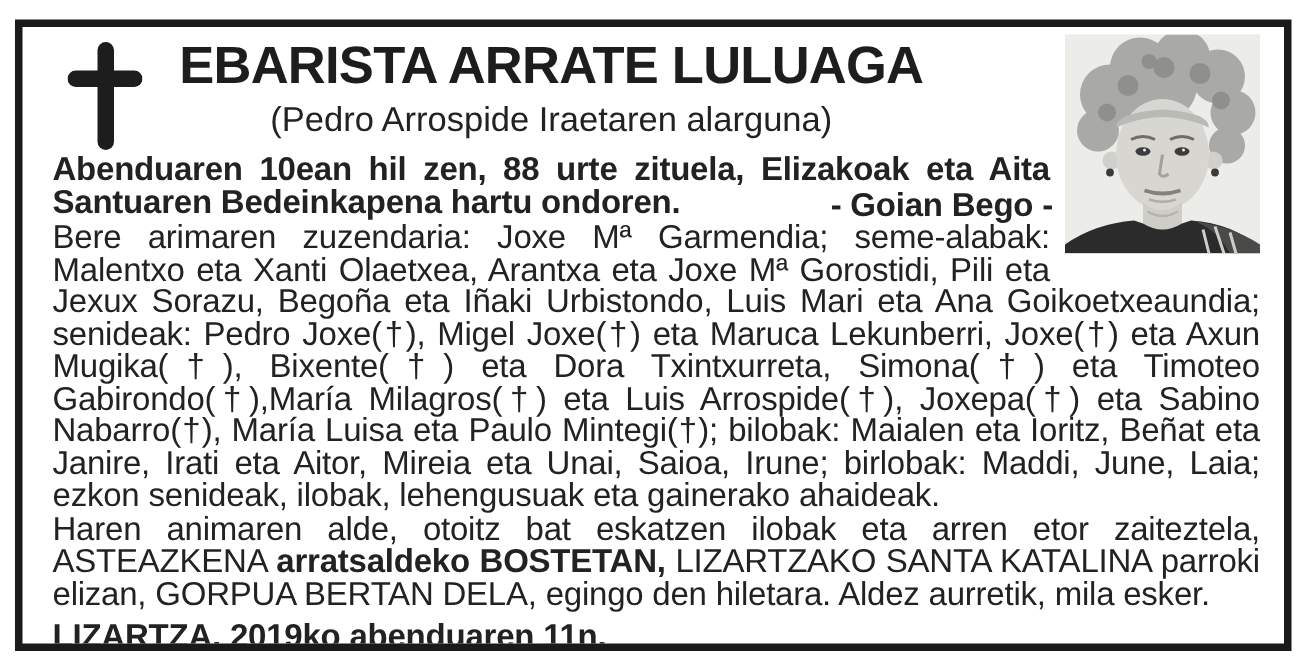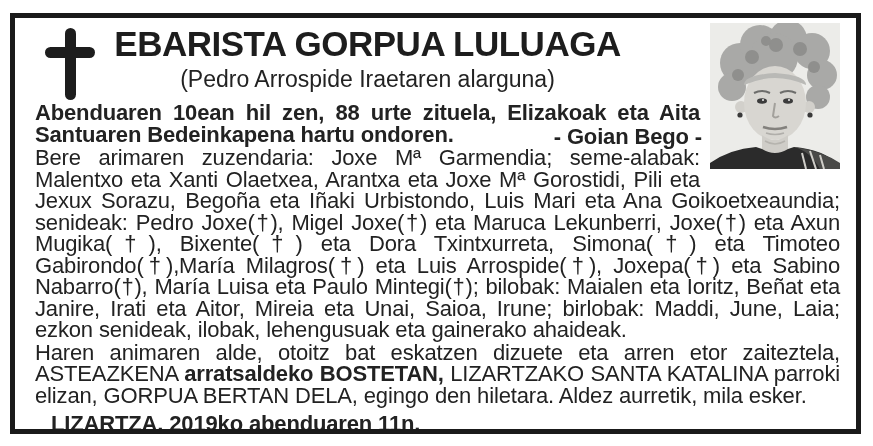--- a/index.html
+++ b/index.html
@@ -79,21 +79,21 @@
   }
   .motto {
     position: absolute;
     left: 12px;
     bottom: -2px;
     width: calc(100% - 150px);
     text-align: right;
     font-weight: bold;
   }
   .funeral { margin: 1px 0 7px 0; }
-  .place-date { font-weight: bold; margin: 4px 0 0 16px; }
+  .place-date { font-weight: bold; margin: 4px 0 0 0; }
   .address   { font-weight: bold; margin: 1px 0 5px 0; }
   .note {
     font-size: 14.5px;
     line-height: 18.5px;
     letter-spacing: -0.1px;
     color: #222222;
     text-align: left;
   }
 </style>
 </head>
@@ -155,31 +155,31 @@
 
           <path d="M52 112 L52 130 L78 130 L78 112 Q65 122 52 112Z" fill="#cfcdc8"></path>
           <path d="M55 118 Q65 124 75 118" stroke="#b5b3ae" stroke-width="1.5" fill="none"></path>
 
           <path d="M0 146 L0 140 Q20 126 46 124 L52 126 Q65 134 78 126 L84 124 Q112 126 130 142 L130 146 Z" fill="#2b2b2b"></path>
           <path d="M84 124 Q100 128 110 146 L130 146 L130 140 Q112 128 84 124Z" fill="#4a4a48"></path>
           <path d="M92 130 L96 146 M100 128 L106 146 M110 132 L114 146" stroke="#cfcdc8" stroke-width="2" fill="none"></path>
         </svg>
       </div>
 
-      <h1 class="title">EBARISTA GORPUA LULUAGA</h1>
+      <h1 class="title">EBARISTA ARRATE LULUAGA</h1>
       <div class="subtitle">(Pedro Arrospide Iraetaren alarguna)</div>
 
       <p class="body-text death">
         <span>Abenduaren 10ean hil zen, 88 urte zituela, Elizakoak eta Aita Santuaren Bedeinkapena hartu ondoren.</span>
         <span class="motto">- Goian Bego -</span>
       </p>
 
       <p class="body-text family">Bere arimaren zuzendaria: Joxe Mª Garmendia; seme-alabak: Malentxo eta Xanti Olaetxea, Arantxa eta Joxe Mª Gorostidi, Pili eta Jexux Sorazu, Begoña eta Iñaki Urbistondo, Luis Mari eta Ana Goikoetxeaundia; senideak: Pedro Joxe(†), Migel Joxe(†) eta Maruca Lekunberri, Joxe(†) eta Axun Mugika(†), Bixente(†) eta Dora Txintxurreta, Simona(†) eta Timoteo Gabirondo(†),María Milagros(†) eta Luis Arrospide(†), Joxepa(†) eta Sabino Nabarro(†), María Luisa eta Paulo Mintegi(†); bilobak: Maialen eta Ioritz, Beñat eta Janire, Irati eta Aitor, Mireia eta Unai, Saioa, Irune; birlobak: Maddi, June, Laia; ezkon senideak, ilobak, lehengusuak eta gainerako ahaideak.</p>
 
-      <p class="body-text funeral"><span>Haren animaren alde, otoitz bat eskatzen dizuete eta arren etor zaiteztela, ASTEAZKENA </span><strong>arratsaldeko BOSTETAN,</strong><span> LIZARTZAKO SANTA KATALINA parroki elizan, GORPUA BERTAN DELA, egingo den hiletara. Aldez aurretik, mila esker.</span></p>
+      <p class="body-text funeral"><span>Haren animaren alde, otoitz bat eskatzen ilobak eta arren etor zaiteztela, ASTEAZKENA </span><strong>arratsaldeko BOSTETAN,</strong><span> LIZARTZAKO SANTA KATALINA parroki elizan, GORPUA BERTAN DELA, egingo den hiletara. Aldez aurretik, mila esker.</span></p>
 
       <p class="body-text place-date">LIZARTZA, 2019ko abenduaren 11n.</p>
       <p class="body-text address">Helbidea: Beasane eskatzen.</p>
 
       <p class="note"><span>Oharra: Gorputz beila Tolosako FUNERARIA ORIA TANATORIOAN egongo da,</span><br></p>
 
     </div>
   </div>
 </div>
 

